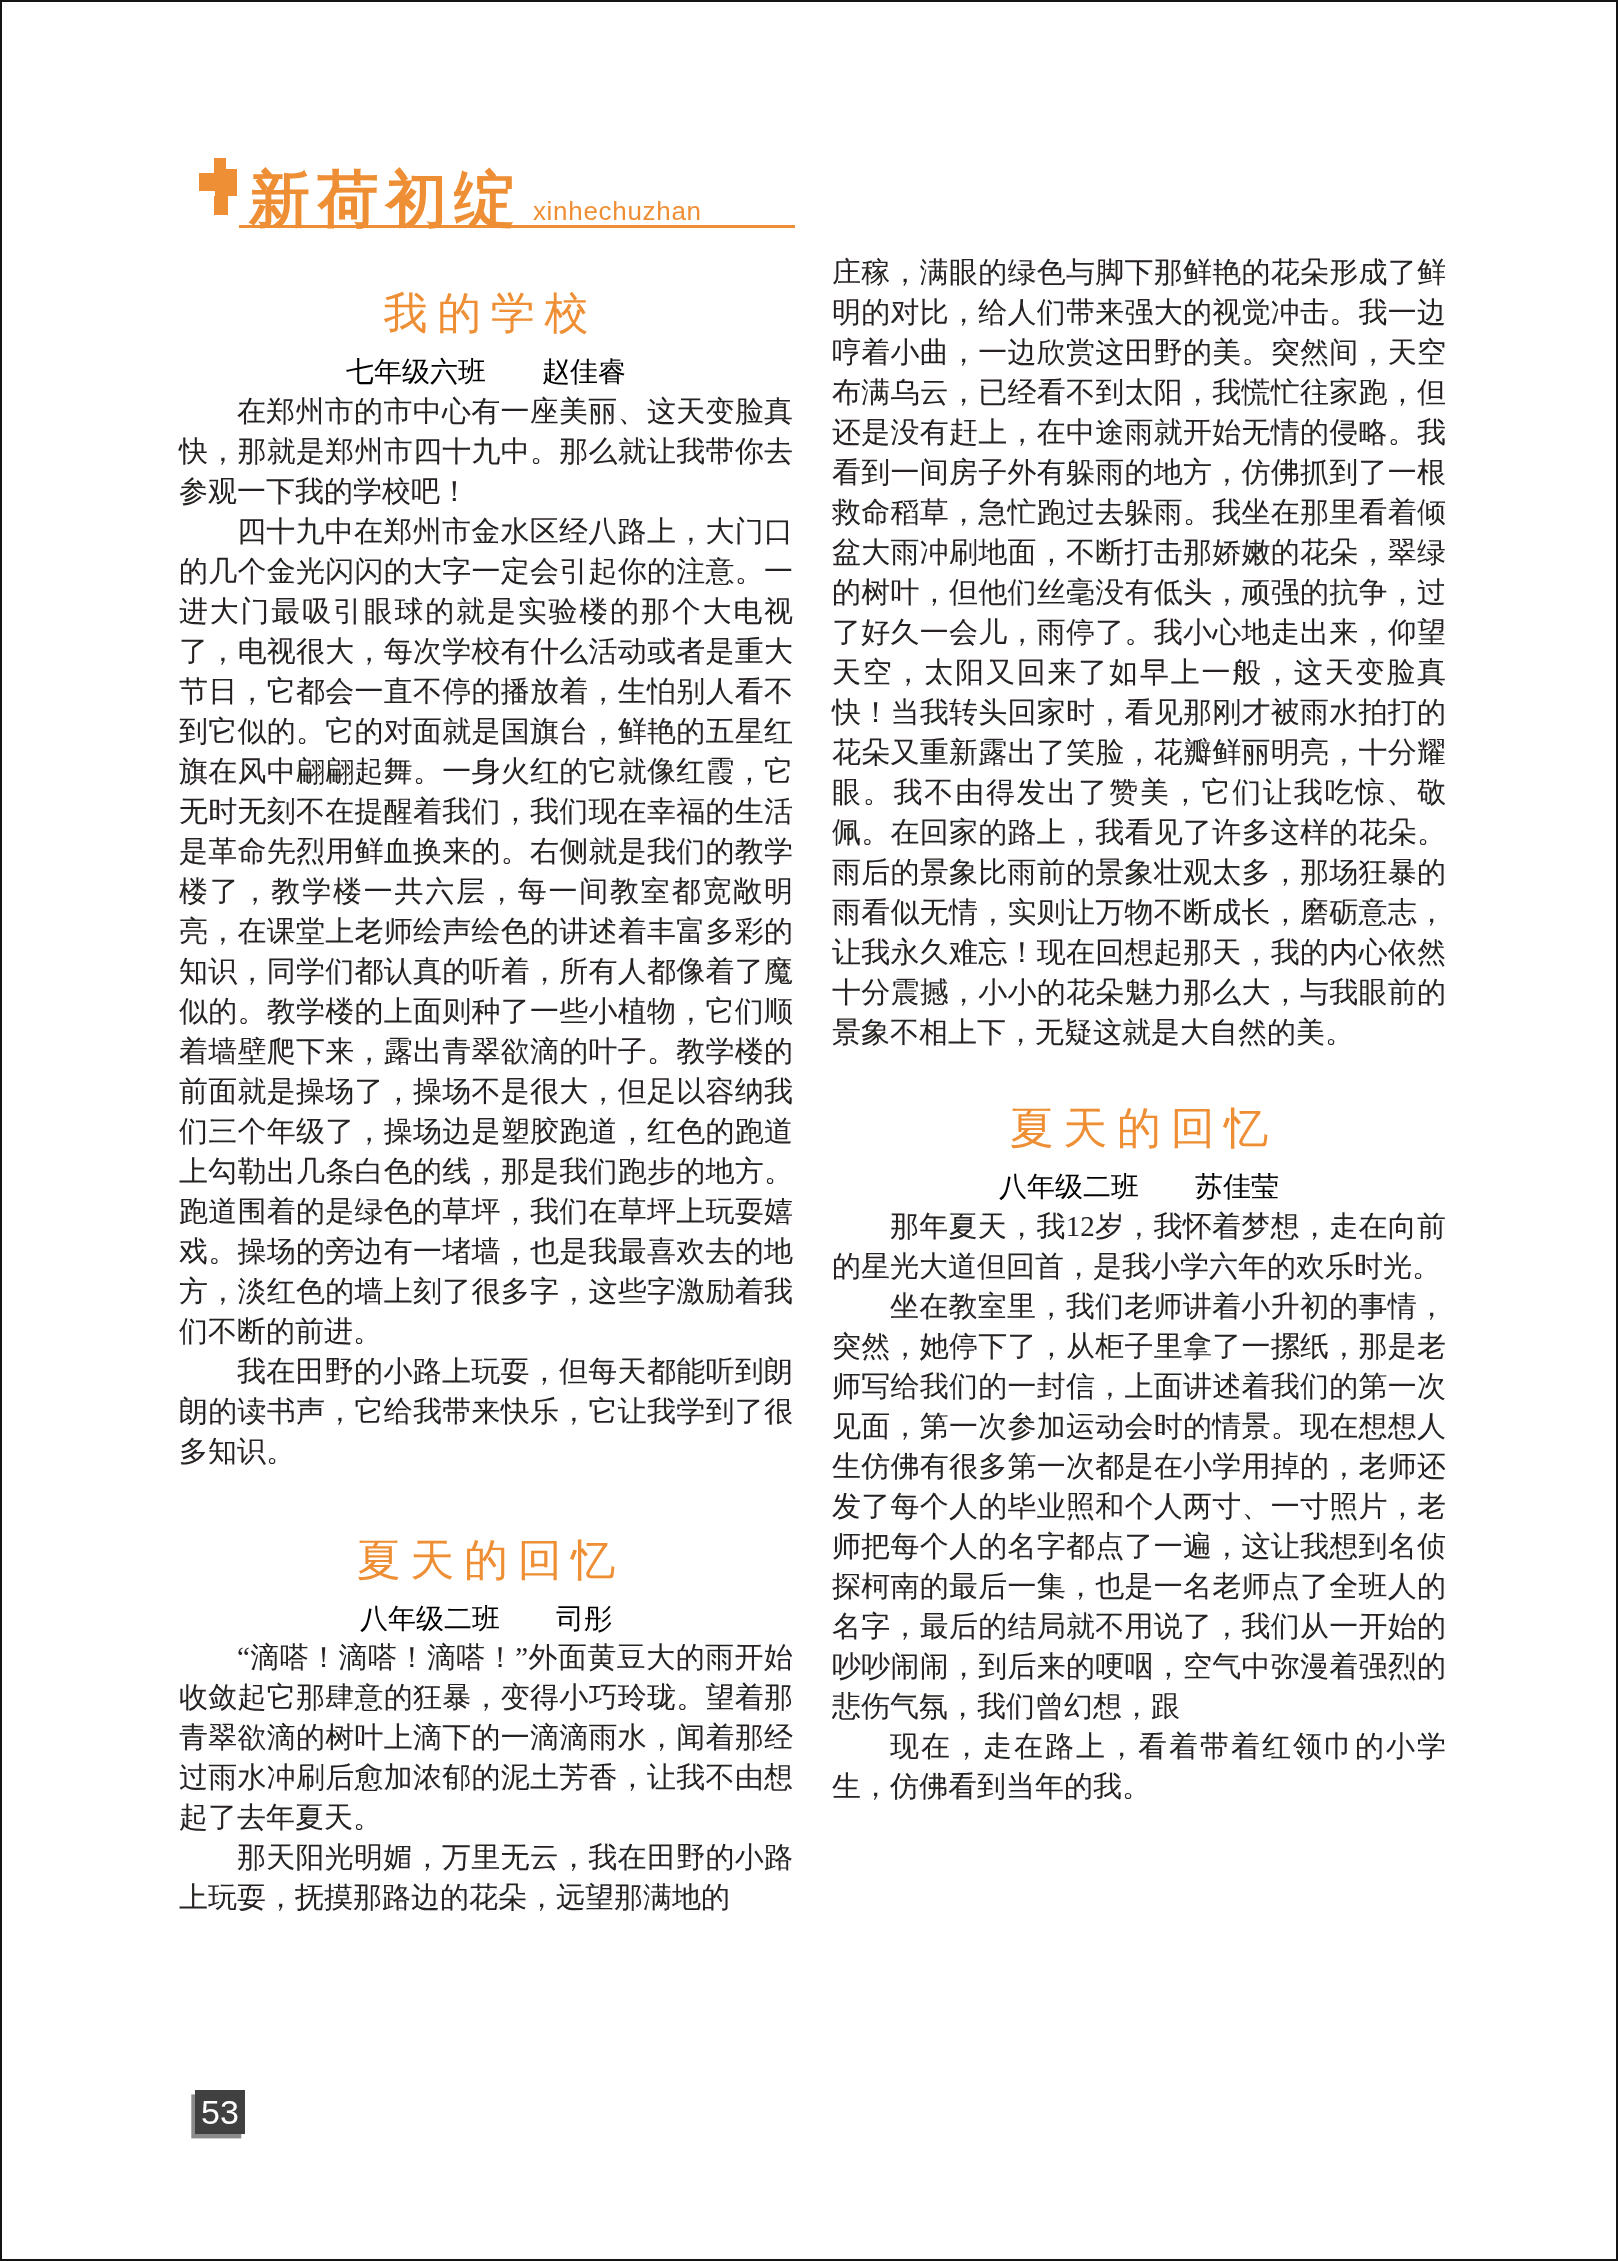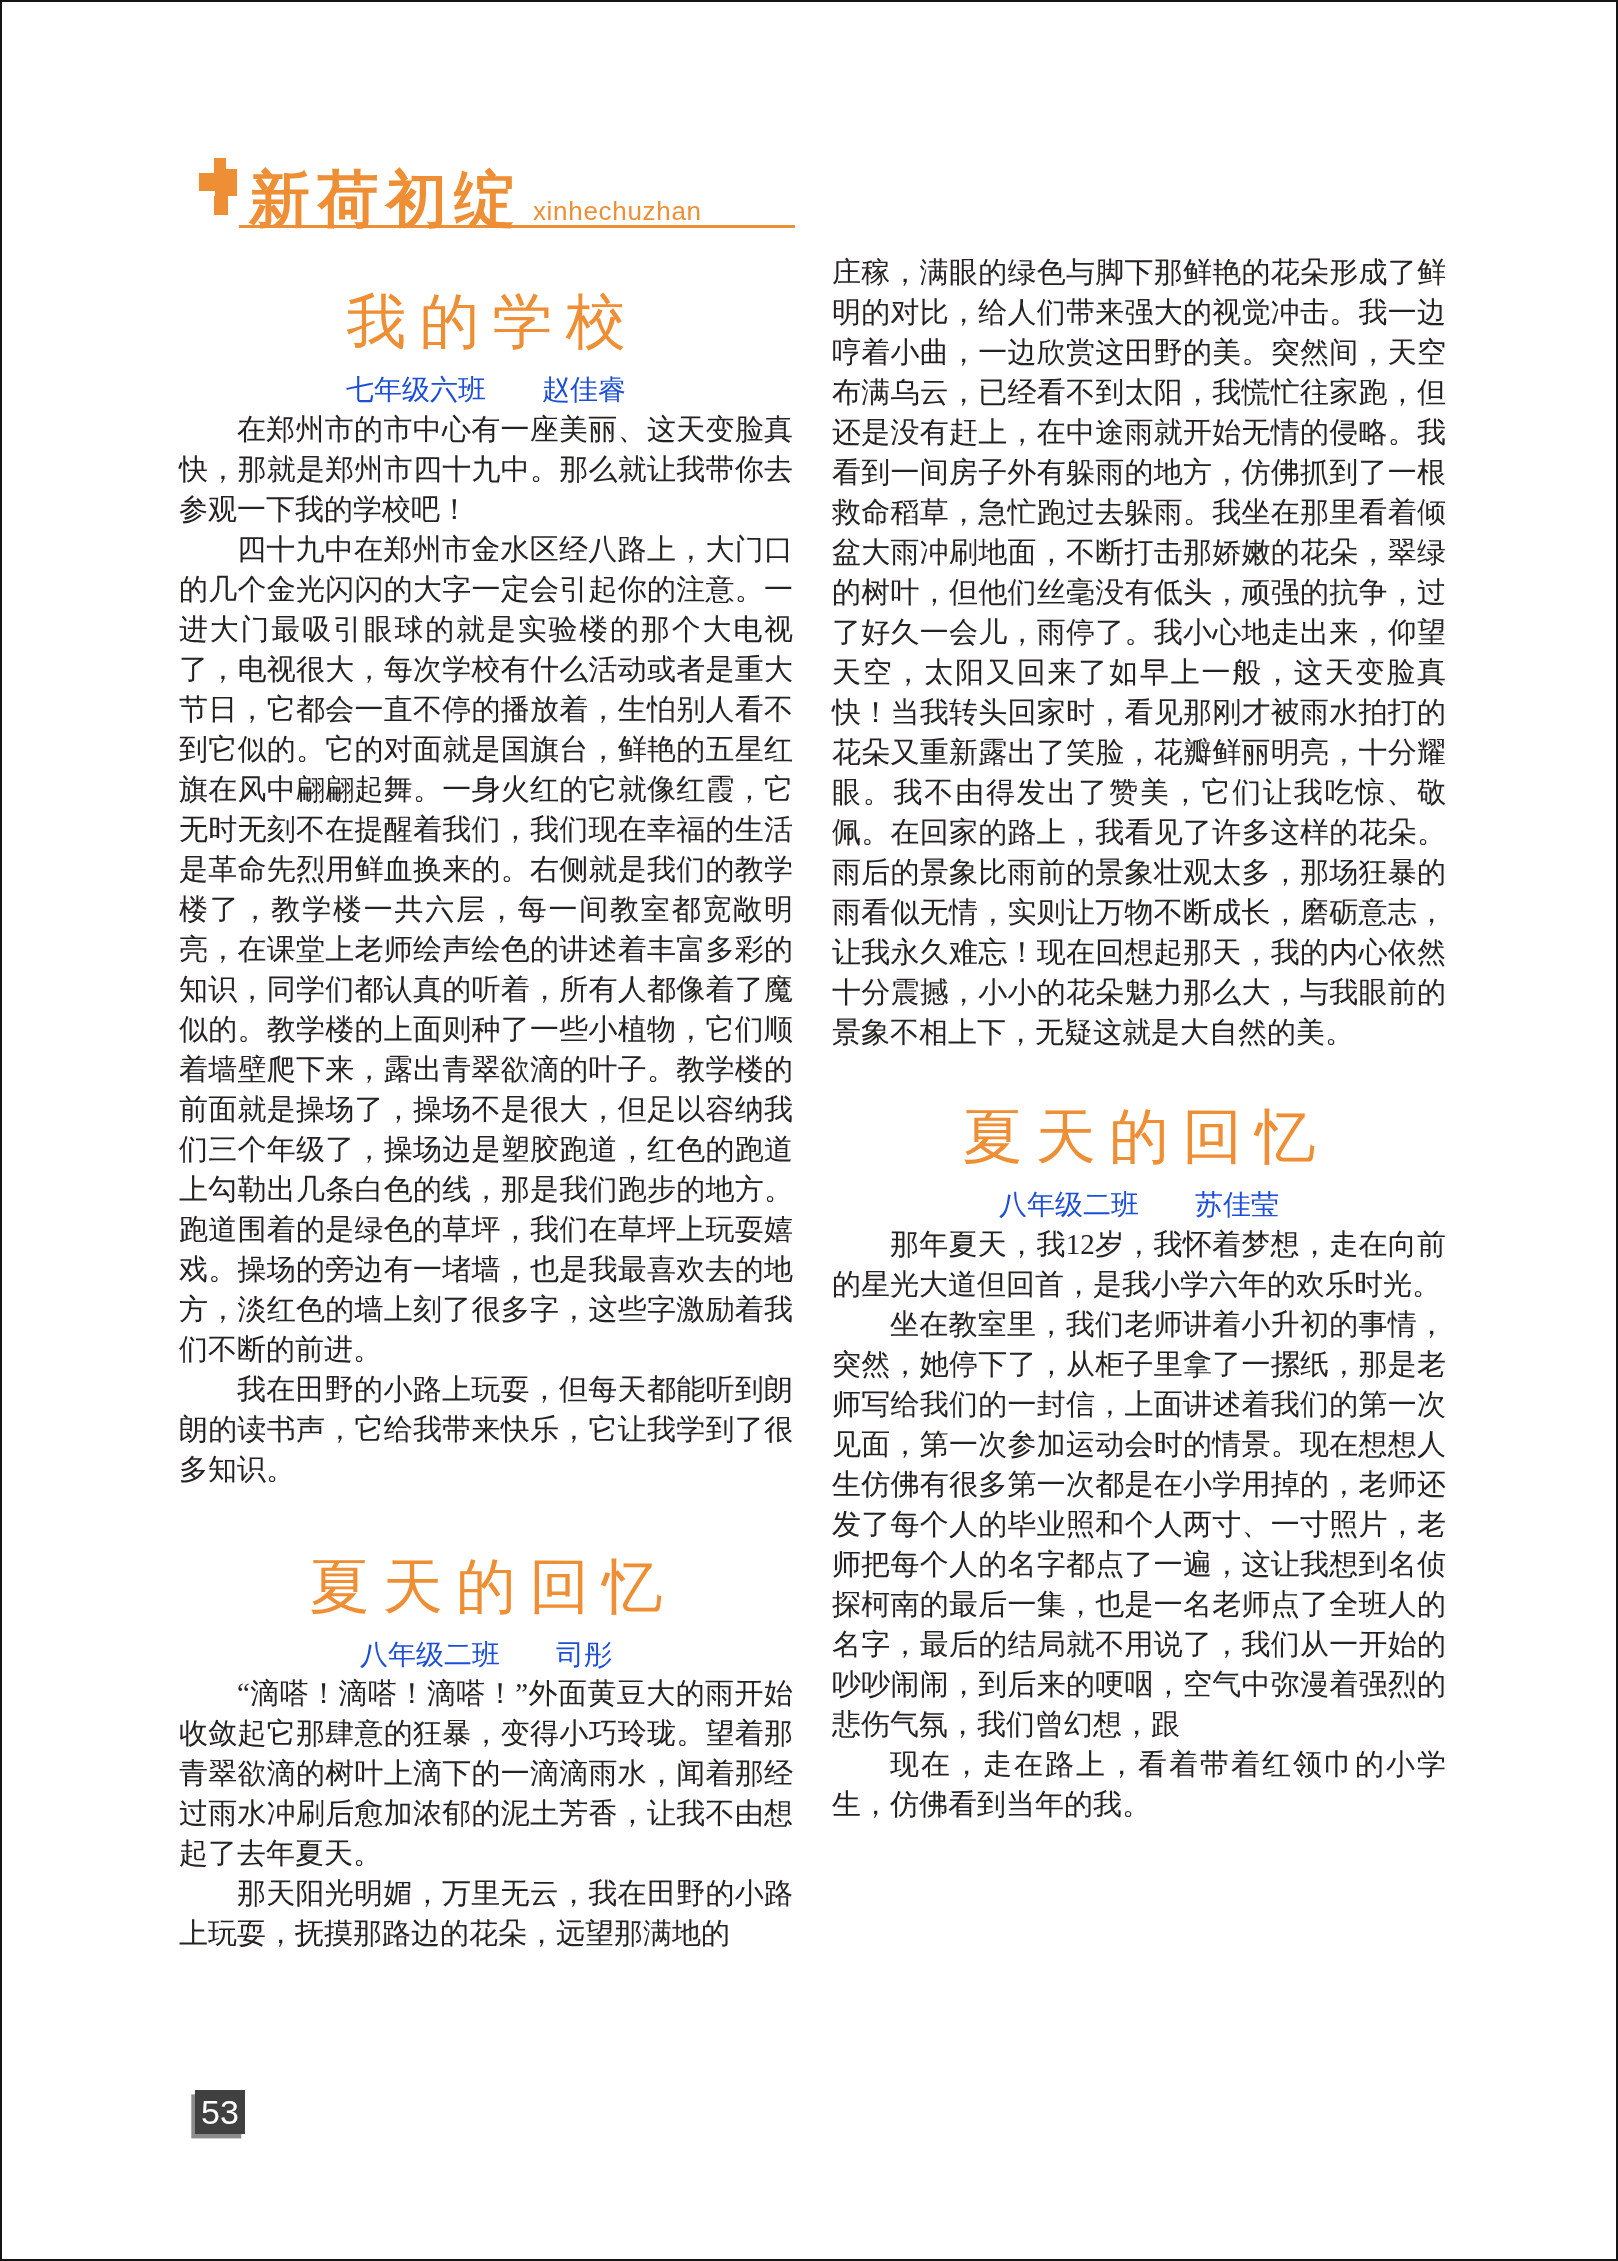--- a/index.html
+++ b/index.html
@@ -29,24 +29,24 @@
     font-family:"Liberation Sans", sans-serif;
     font-size:26px;color:#EF8F35;margin-left:10.3px;letter-spacing:0.7px;
   }
   .header-rule{position:absolute;left:237px;top:223px;width:556px;height:2.9px;background:#EF8F35;}
   
   .col{position:absolute;width:614px;}
   .col-left{left:177px;top:287px;}
   .col-right{left:830px;top:250px;}
   .art-title{
     margin:0;text-align:center;color:#EF8F35;font-weight:normal;
-    font-size:60px;line-height:1.12;letter-spacing:0.22em;text-indent:0.22em;
+    font-size:44px;line-height:1.12;letter-spacing:0.22em;text-indent:0.22em;
   }
   .byline{
-    margin:16px 0 0 0;text-align:center;font-size:28px;line-height:1.3;color:#1d4ed8;
+    margin:16px 0 0 0;text-align:center;font-size:28px;line-height:1.3;color:#000000;
   }
   .body-start{margin-top:38px;}
   p.body{
     margin:0;font-size:29px;line-height:40px;text-align:justify;color:#262221;
   }
   p.indent{text-indent:2em;}
   .art2-left{margin-top:65px;}
   .art2-right{margin-top:52px;}
   
   .page-num{

